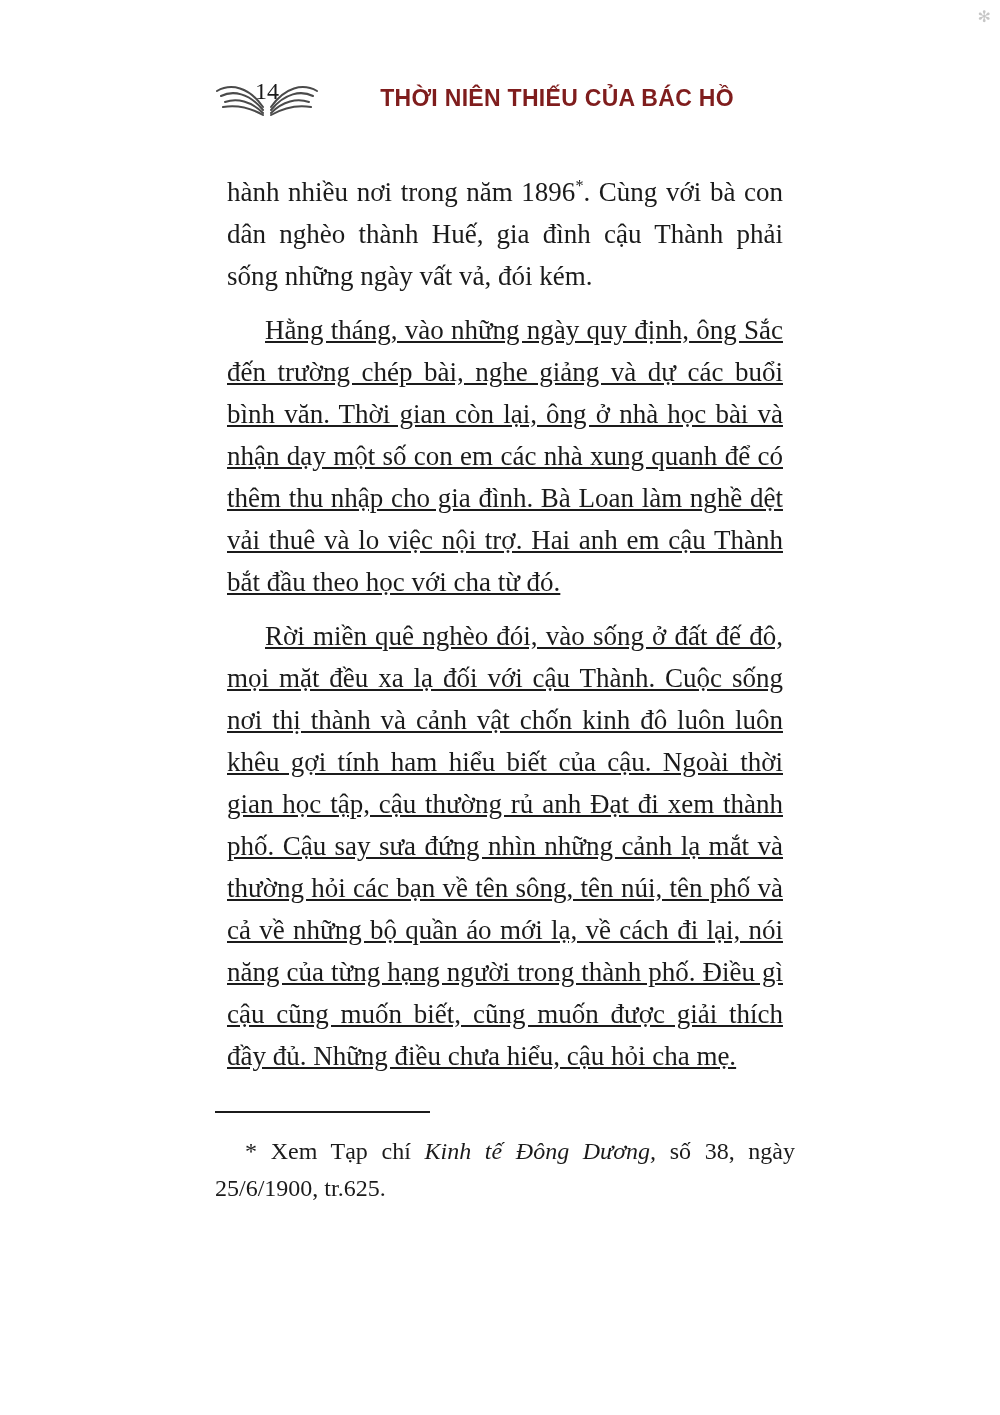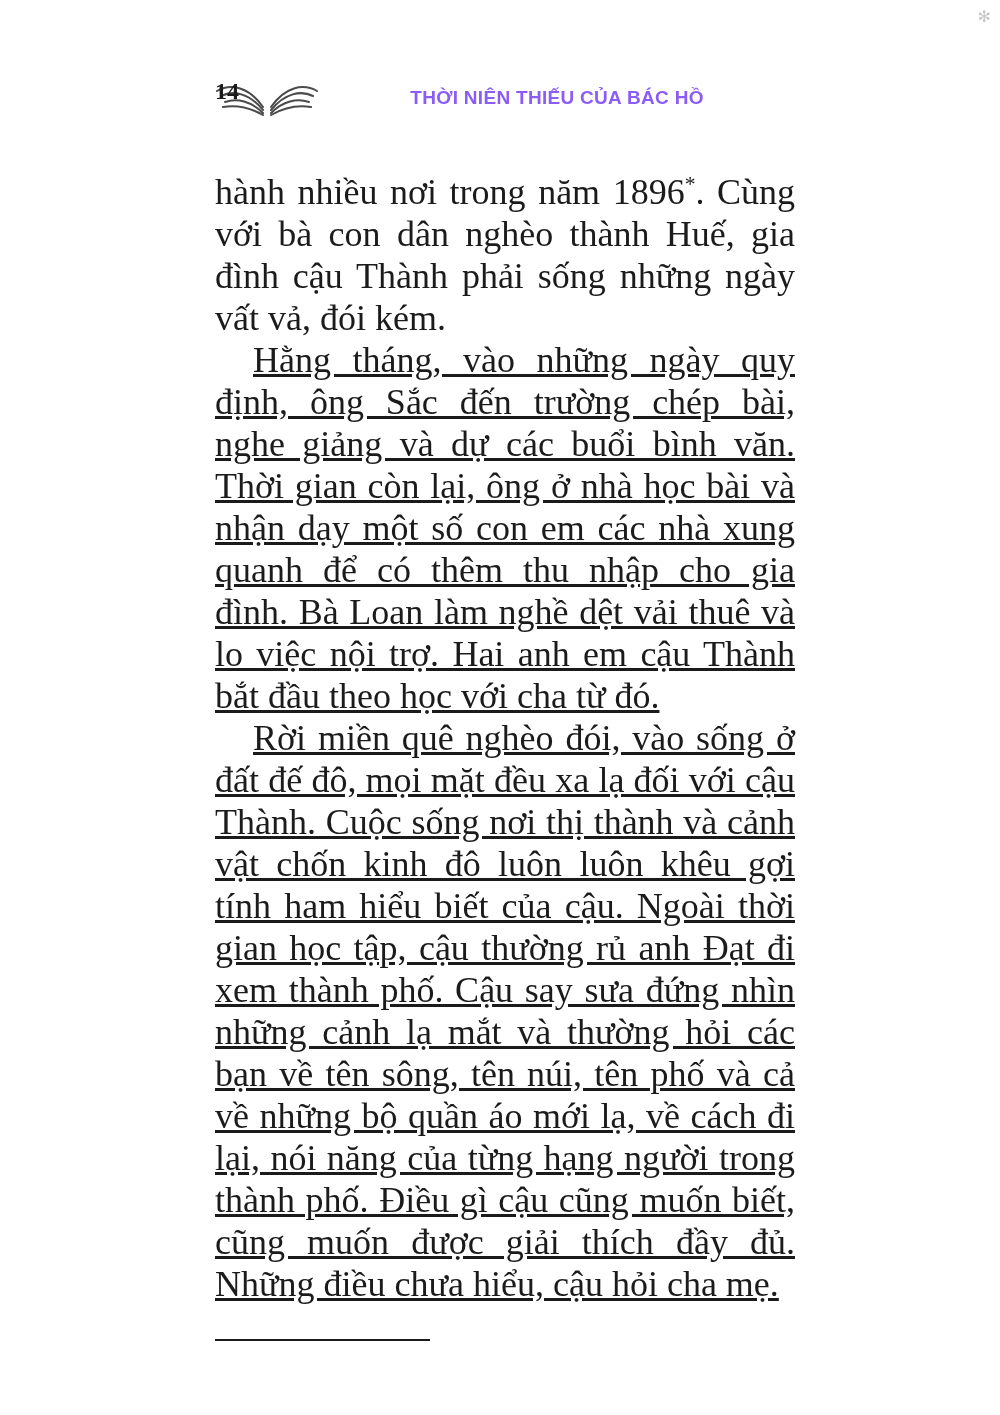--- a/index.html
+++ b/index.html
@@ -34,37 +34,38 @@
   }
   .book-ornament {
     position: relative;
     width: 104px; height: 42px;
     flex: 0 0 104px;
   }
   .book-ornament svg { display: block; }
   .page-number {
     position: absolute;
     left: 0; right: 0; top: 1px;
-    font-weight: bold;
+    text-align: center;
+    font-weight: normal;
     font-size: 24px;
     color: #1b1b1b;
   }
   .header-title {
     flex: 1;
     text-align: center;
     font-family: "Liberation Sans", "DejaVu Sans", sans-serif;
     font-weight: bold;
-    font-size: 19px;
+    font-size: 23px;
     letter-spacing: 0.3px;
-    color: #8b5cf6;
+    color: #7f1d1d;
     white-space: nowrap;
   }
   .body-text p.para {
-    margin: 0;
-    font-size: 36px;
+    margin: 12px;
+    font-size: 27px;
     line-height: 42px;
     text-align: justify;
     color: #1b1b1b;
   }
   .body-text p.para.indent { text-indent: 38px; text-decoration: underline; }
   .body-text sup {
     font-size: 0.6em;
     vertical-align: super;
     line-height: 0;
   }
@@ -116,15 +117,19 @@
 
     <main class="body-text">
 
     <p class="para"><span>hành nhiều nơi trong năm 1896</span><sup>*</sup><span>. Cùng với bà con dân nghèo thành Huế, gia đình cậu Thành phải sống những ngày vất vả, đói kém.</span></p>
         <p class="para indent"><span>Hằng tháng, vào những ngày quy định, ông Sắc đến trường chép bài, nghe giảng và dự các buổi bình văn. Thời gian còn lại, ông ở nhà học bài và nhận dạy một số con em các nhà xung quanh để có thêm thu nhập cho gia đình. Bà Loan làm nghề dệt vải thuê và lo việc nội trợ. Hai anh em cậu Thành bắt đầu theo học với cha từ đó.</span></p>
         <p class="para indent"><span>Rời miền quê nghèo đói, vào sống ở đất đế đô, mọi mặt đều xa lạ đối với cậu Thành. Cuộc sống nơi thị thành và cảnh vật chốn kinh đô luôn luôn khêu gợi tính ham hiểu biết của cậu. Ngoài thời gian học tập, cậu thường rủ anh Đạt đi xem thành phố. Cậu say sưa đứng nhìn những cảnh lạ mắt và thường hỏi các bạn về tên sông, tên núi, tên phố và cả về những bộ quần áo mới lạ, về cách đi lại, nói năng của từng hạng người trong thành phố. Điều gì cậu cũng muốn biết, cũng muốn được giải thích đầy đủ. Những điều chưa hiểu, cậu hỏi cha mẹ.</span></p>
       </main>
 
     <hr class="footnote-sep">
 
+    <div class="footnote">
+
+    <p><span>* Xem Tạp chí </span><i>Kinh tế Đông Dương,</i><span> số 38, ngày 25/6/1900, tr.625.</span></p>
+      </div>
 
   </div>
 </div>
 
 </body></html>

